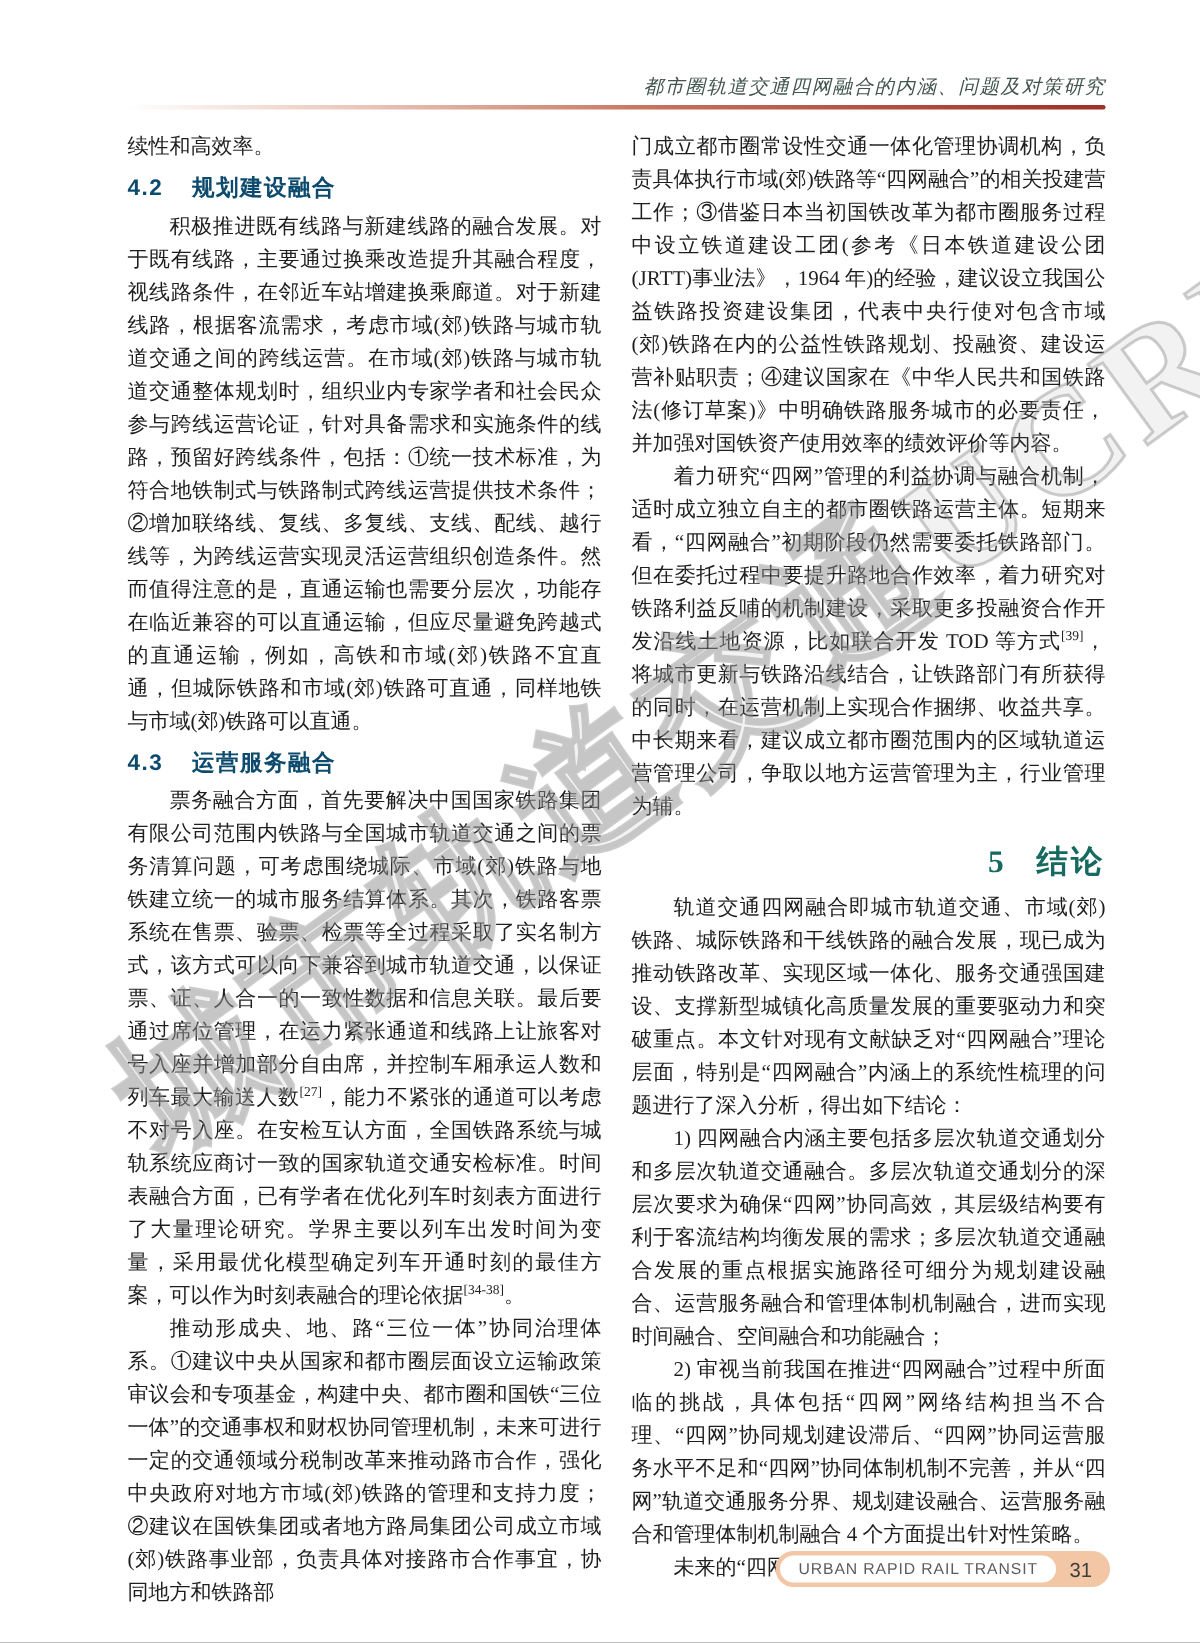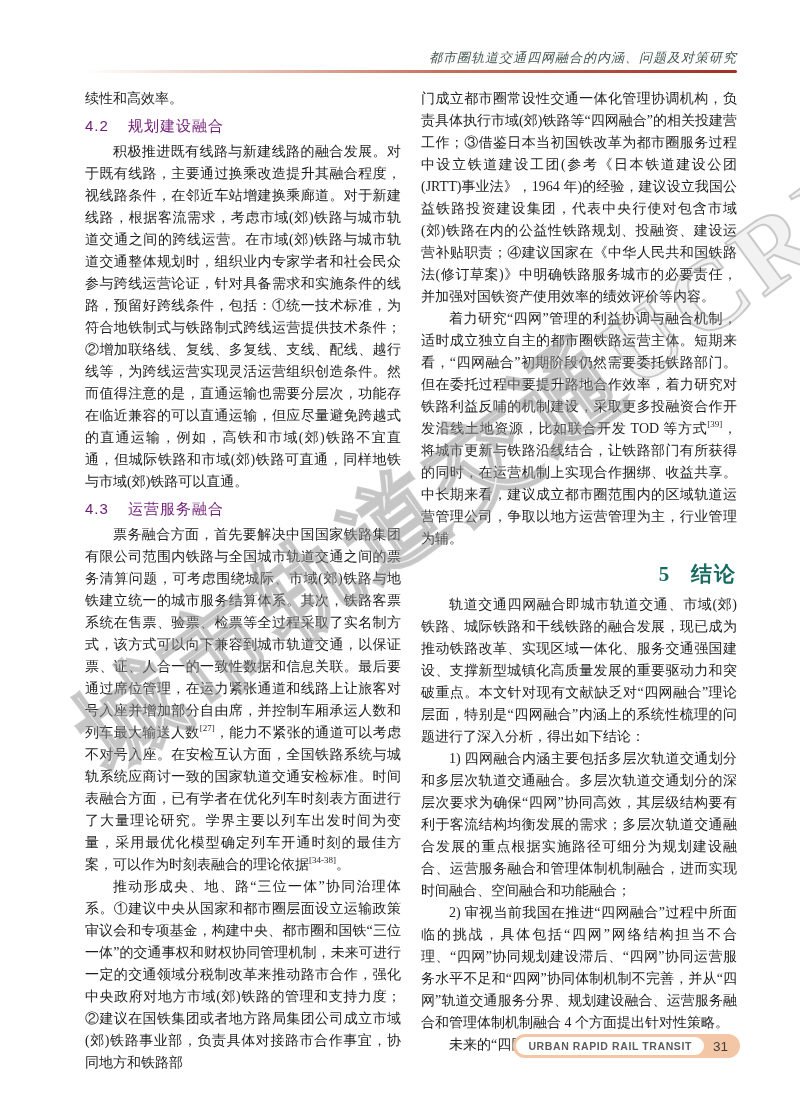--- a/index.html
+++ b/index.html
@@ -34,40 +34,40 @@
   .content{
     position:absolute;left:85px;top:88px;width:652px;
     display:flex;gap:20px;z-index:1;
   }
   .col{width:316px;font-size:14px;line-height:22px;}
   .para{margin:0;text-align:justify;text-indent:2em;}
   .noind{text-indent:0;}
   sup{font-size:9px;line-height:0;vertical-align:super;}
   .h2{
     margin:4px 0 3px;font-family:"Liberation Sans","DejaVu Sans",sans-serif;
-    font-weight:normal;font-size:15px;color:#701a75;line-height:24px;
+    font-weight:bold;font-size:15px;color:#0c4a6e;line-height:24px;
   }
   .h2 .hnum{margin-right:15px;letter-spacing:1px;}
   .h2 .htitle{letter-spacing:1px;}
   .h1{
     margin:10px 0 6px;font-family:"Liberation Sans","DejaVu Sans",sans-serif;
     font-weight:bold;font-size:21px;color:#166a60;line-height:28px;text-align:right;
   }
   .h1 .hnum1{font-family:"Liberation Serif","DejaVu Serif",serif;margin-right:16px;}
   .h1 .htitle1{letter-spacing:2px;}
   
   .badge{
     position:absolute;right:60px;bottom:37px;z-index:4;
     display:flex;align-items:center;
     background:#f3c7a5;border-radius:14px;padding:3px 12px 3px 3px;gap:9px;
   }
   .badge-inner{
     background:#ffffff;border-radius:11px;padding:3px 12px;
     font-family:"Liberation Sans","DejaVu Sans",sans-serif;
-    font-size:10.5px;letter-spacing:.6px;color:#5c5c5c;font-weight:bold;
+    font-size:10.5px;letter-spacing:.6px;color:#5c5c5c;
   }
   .badge-num{
     font-family:"Liberation Sans","DejaVu Sans",sans-serif;
     font-size:13.5px;color:#3e3e3e;
   }
   
   .cnki{
     position:absolute;left:28px;bottom:22px;z-index:4;
     display:flex;align-items:baseline;gap:20px;color:#a2a2a2;
   }

